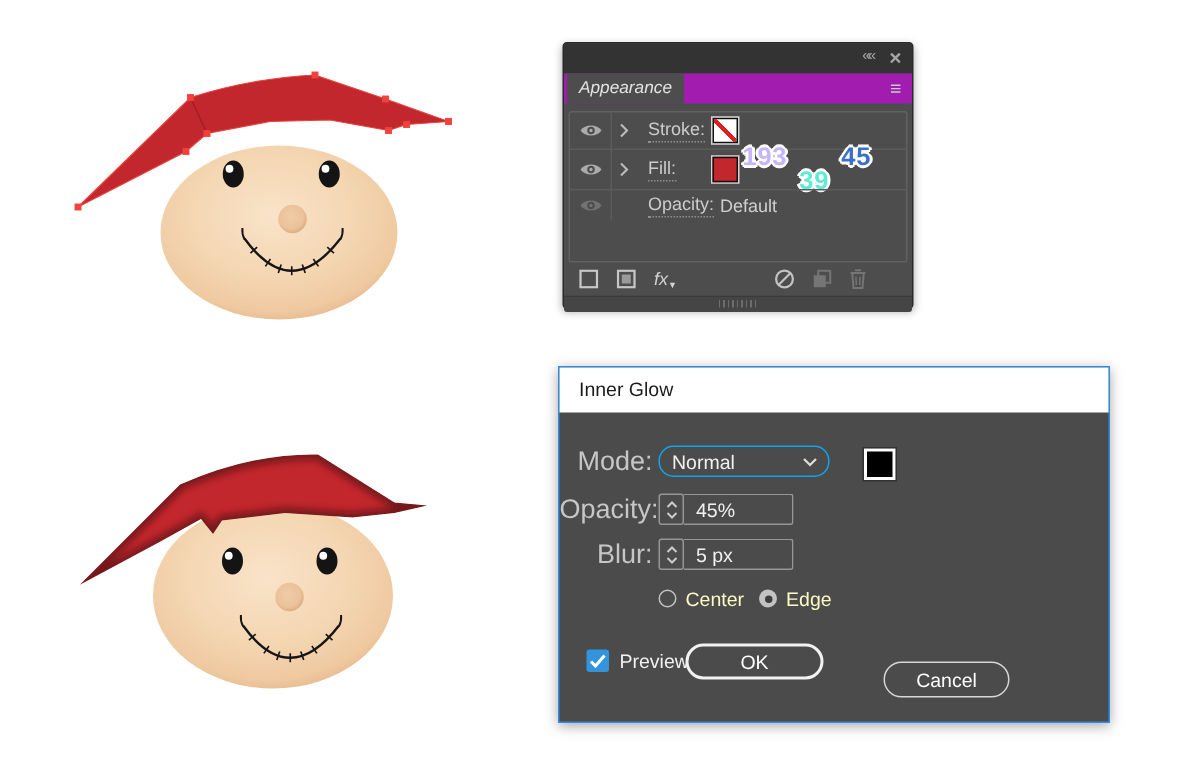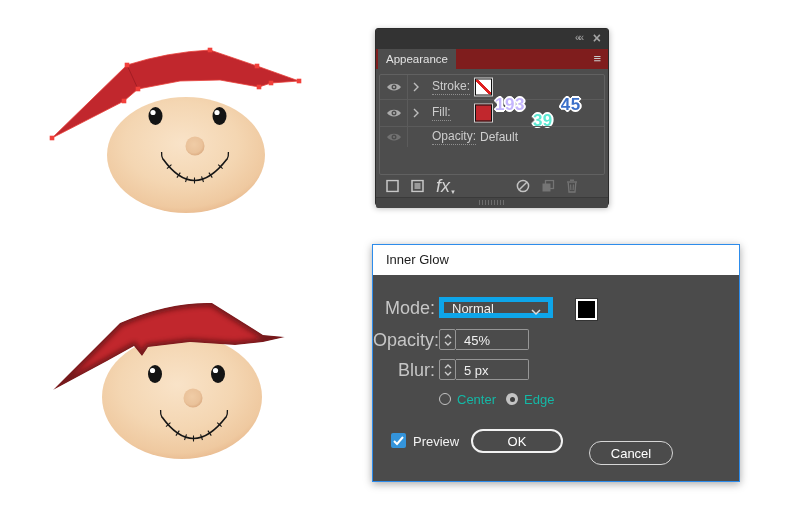--- a/index.html
+++ b/index.html
@@ -11,21 +11,21 @@
 
   
   .ai-panel{position:absolute;left:375px;top:28px;width:234px;height:178px;
             background:#4d4d4d;border:1px solid #2b2b2b;border-radius:3px;
             box-shadow:0 2px 6px rgba(0,0,0,.32);box-sizing:border-box;}
   .panel-topbar{position:absolute;left:0;top:0;right:0;height:20px;background:#333;
                 border-radius:2px 2px 0 0;}
   .collapse-glyph{position:absolute;right:26px;top:3px;font-size:10px;color:#a6a6a6;
                   letter-spacing:-2px;cursor:pointer;}
   .close-glyph{position:absolute;right:7px;top:1px;font-size:14px;font-weight:bold;color:#a6a6a6;cursor:pointer;}
-  .panel-tabs{position:absolute;left:0;top:20px;right:0;height:20px;background:#7f1d1d;}
+  .panel-tabs{position:absolute;left:0;top:20px;right:0;height:20px;background:#a21caf;font-style:italic;}
   .panel-tab{position:absolute;left:2px;top:0;width:78px;height:20px;background:#4d4d4d;
              color:#e3e3e3;font-size:11.5px;text-align:center;line-height:21px;}
   .menu-glyph{position:absolute;right:7px;top:2px;font-size:13px;color:#c9c9c9;cursor:pointer;}
   .panel-rows{position:absolute;left:3px;right:3px;top:45px;height:101px;
               border:1px solid #616161;border-radius:2px;box-sizing:border-box;}
   .prow{position:relative;border-top:1px solid #5b5b5b;box-sizing:border-box;}
   .prow:first-child{border-top:none;}
   .prow::after{content:"";position:absolute;left:27px;top:0;bottom:0;width:1px;background:#5b5b5b;}
   .row-path{height:27px;} .row-stroke{height:24px;text-decoration:underline;} .row-fill{height:27px;} .row-opacity{height:21px;}
   .plabel{position:absolute;left:52px;top:50%;transform:translateY(-50%);
@@ -41,62 +41,62 @@
           border:1px solid #101010;box-shadow:0 0 0 1px #d6d6d6;cursor:pointer;}
   .swatch-none{background:#fff;background-image:linear-gradient(45deg,transparent 43%,#df1f1f 43%,#df1f1f 57%,transparent 57%);}
   .swatch-fill{background:#c1272d;}
   .rgb-badges{position:absolute;left:115px;top:50%;transform:translateY(-50%);display:flex;gap:8px;}
   .badge{font-size:17px;font-weight:bold;letter-spacing:.5px;
          text-shadow:-2px 0 0 #fff,2px 0 0 #fff,0 -2px 0 #fff,0 2px 0 #fff,
                      -1px -1px 0 #fff,1px -1px 0 #fff,-1px 1px 0 #fff,1px 1px 0 #fff;}
   .opacity-val{position:absolute;left:100px;top:50%;transform:translateY(-50%);font-size:12px;color:#cfcfcf;}
   .panel-footer{position:absolute;left:0;top:146px;right:0;height:22px;}
   .f-ic{position:absolute;top:50%;transform:translateY(-50%);cursor:pointer;}
-  .fx-label{font-style:italic;font-size:18px;color:#d2d2d2;}
+  .fx-label{font-style:italic;font-size:12px;color:#d2d2d2;}
   .fx-caret{font-size:6px;color:#d2d2d2;vertical-align:-2px;}
   .panel-resize{position:absolute;left:0;top:168px;right:0;height:10px;background:#454545;
                 border-top:1px solid #3a3a3a;border-radius:0 0 2px 2px;}
   .grip{position:absolute;left:50%;top:2px;transform:translateX(-50%);width:26px;height:5px;
         background:repeating-linear-gradient(90deg,#6d6d6d 0 1px,transparent 1px 3px);cursor:ns-resize;}
 
   
   .ig-dialog{position:absolute;left:372px;top:244px;width:368px;height:238px;
              background:#4b4b4b;border:1px solid #2d8ceb;box-sizing:border-box;
              box-shadow:0 2px 8px rgba(0,0,0,.35);}
   .ig-title{position:absolute;left:0;top:0;right:0;height:30px;background:#fff;}
   .ig-title span{position:absolute;left:13px;top:0;line-height:30px;font-size:13px;color:#1b1b1b;}
   .ig-row{position:absolute;left:0;right:0;height:22px;}
   .ig-label{position:absolute;left:0;width:62px;text-align:right;top:50%;transform:translateY(-50%);
             font-size:18px;color:#c6c6c6;}
-  .dropdown{position:absolute;left:66px;top:0;width:114px;height:21px;border:5px solid #0ea5e9;
-            border-radius:0;box-sizing:border-box;cursor:pointer;}
+  .dropdown{position:absolute;left:66px;top:0;width:114px;height:21px;border:1px solid #0ea5e9;
+            border-radius:10px;box-sizing:border-box;cursor:pointer;}
   .dropdown .dval{position:absolute;left:8px;top:50%;transform:translateY(-50%);font-size:13px;color:#f0f0f0;}
   .dropdown .dchev{position:absolute;right:7px;top:7px;}
   .color-chip{position:absolute;left:203px;top:2px;width:17px;height:17px;background:#000;
               border:2px solid #fff;box-shadow:0 0 0 1px #333;cursor:pointer;}
   .spin{position:absolute;left:66px;top:0;width:17px;height:21px;border:1px solid #969696;
         border-radius:2px;box-sizing:border-box;display:flex;flex-direction:column;
         align-items:center;justify-content:center;gap:2px;cursor:pointer;}
   .field{position:absolute;left:83px;top:0;width:73px;height:21px;border:1px solid #969696;
          border-left:none;border-radius:0 2px 2px 0;box-sizing:border-box;}
   .field span{position:absolute;left:8px;top:50%;transform:translateY(-50%);font-size:13px;color:#f0f0f0;}
   .radio-row{position:absolute;left:66px;top:145px;height:18px;display:flex;align-items:center;gap:10px;}
   .radio{width:12px;height:12px;border-radius:50%;box-sizing:border-box;cursor:pointer;}
   .radio-off{border:1.5px solid #c3c3c3;}
   .radio-on{background:#c3c3c3;position:relative;}
   .radio-on::after{content:"";position:absolute;left:3.5px;top:3.5px;width:5px;height:5px;
                    border-radius:50%;background:#3e3e3e;}
-  .radio-label{font-size:13px;color:#14b8a6;margin-left:-4px;text-align:center;}
+  .radio-label{font-size:13px;color:#fef9c3;margin-left:-4px;text-align:center;}
   .ig-footer{position:absolute;left:0;top:184px;right:0;height:24px;}
   .checkbox{position:absolute;left:18px;top:4px;width:15px;height:15px;background:#3494db;
             border-radius:2px;cursor:pointer;}
   .cb-label{position:absolute;left:40px;top:50%;transform:translateY(-50%);font-size:13px;color:#f2f2f2;}
   .pill-btn{position:absolute;top:0;height:24px;border-radius:13px;background:transparent;
             color:#fff;font-size:13px;font-family:"Liberation Sans",sans-serif;cursor:pointer;}
-  .btn-ok{left:98px;width:92px;border:2.5px solid #f2f2f2;}
+  .btn-ok{left:84px;width:92px;border:2.5px solid #f2f2f2;}
   .btn-cancel{left:216px;width:84px;border:1.5px solid #d6d6d6;margin-top:12px;}
 </style>
 </head>
 <body>
 
 <div id="screen">
 
   <svg class="art" style="left:30px;top:30px" width="280" height="200" viewBox="0 0 280 200">
     <defs>
       <radialGradient id="fgT" cx="0.47" cy="0.40" r="0.65">

